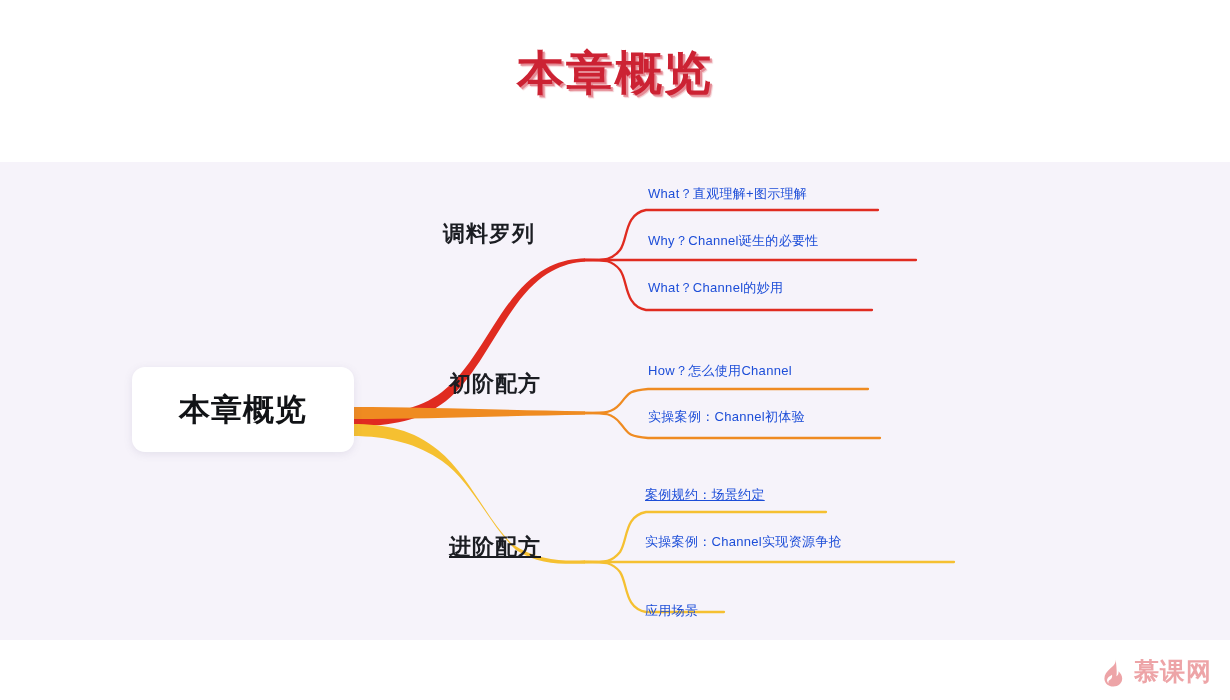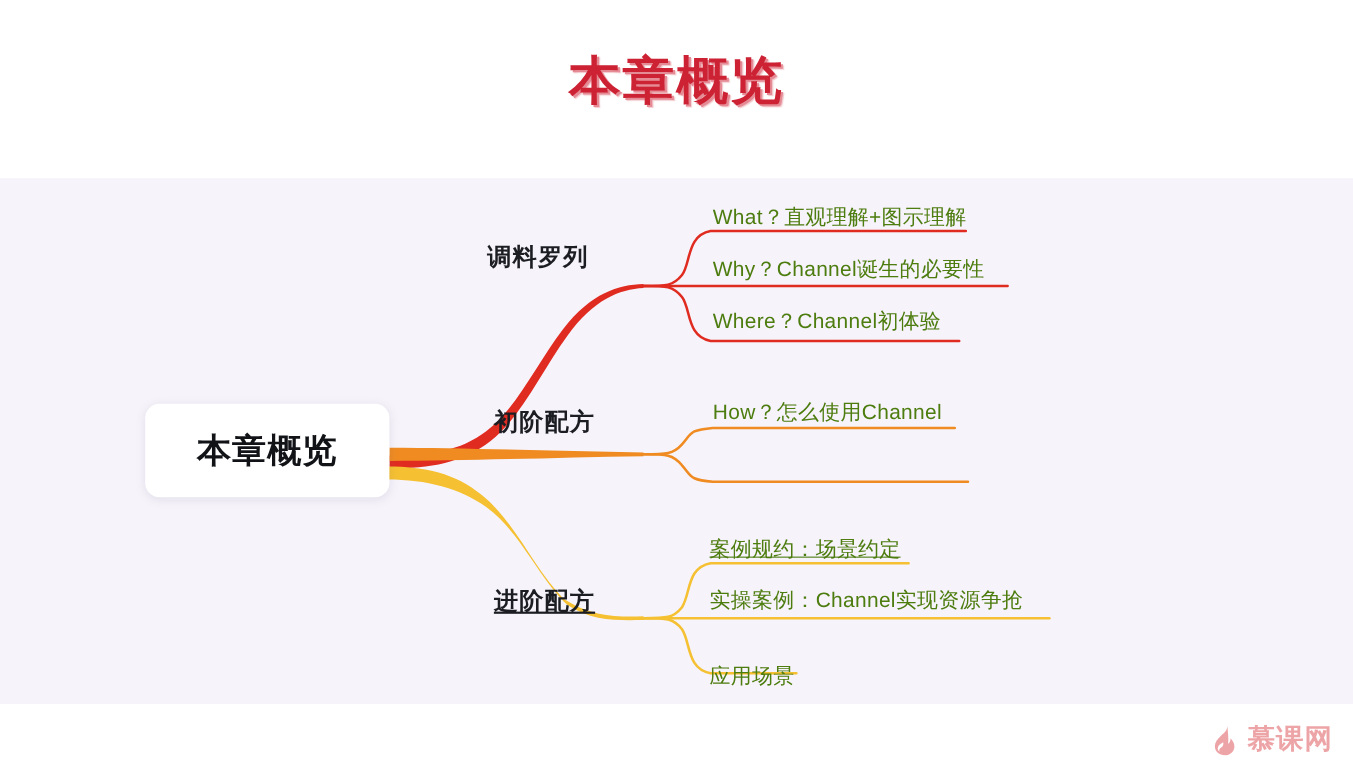--- a/index.html
+++ b/index.html
@@ -81,22 +81,22 @@
     letter-spacing: 1px;
     white-space: nowrap;
   }
   #branch-label-0 { left: 443px; top: 57px; }
   #branch-label-1 { left: 449px; top: 207px; text-align: center; }
   #branch-label-2 { left: 449px; top: 370px; text-decoration: underline; }
 
   
   .leaf-label {
     position: absolute;
-    font-size: 19px;
-    color: #4d7c0f;
+    font-size: 13px;
+    color: #1d4ed8;
     white-space: nowrap;
     letter-spacing: 0.3px;
   }
 
   
   #watermark {
     position: absolute;
     right: 18px;
     bottom: 12px;
     display: flex;
@@ -153,23 +153,24 @@
   <div id="root-node">
     <span class="root-label">本章概览</span>
   </div>
 
   <div class="branch-label" id="branch-label-0">调料罗列</div>
   <div class="branch-label" id="branch-label-1">初阶配方</div>
   <div class="branch-label" id="branch-label-2">进阶配方</div>
 
   <div class="leaf-label" style="left:648px; top:23px;">What？直观理解+图示理解</div>
   <div class="leaf-label" style="left:648px; top:70px;">Why？Channel诞生的必要性</div>
-  <div class="leaf-label" style="left:648px; top:117px;">Where？Channel初体验</div>
+  <div class="leaf-label" style="left:648px; top:117px;">What？Channel的妙用</div>
 
   <div class="leaf-label" style="left:648px; top:200px;">How？怎么使用Channel</div>
+  <div class="leaf-label" style="left:648px; top:246px;">实操案例：Channel初体验</div>
 
   <div class="leaf-label" style="left:645px; top:324px;text-decoration:underline;">案例规约：场景约定</div>
   <div class="leaf-label" style="left:645px; top:371px;">实操案例：Channel实现资源争抢</div>
   <div class="leaf-label" style="left:645px; top:419px;margin-top:21px;">应用场景</div>
 
 </div>
 
 <div id="watermark">
   <span class="wm-flame">
     <svg width="24" height="30" viewBox="0 0 24 30">

